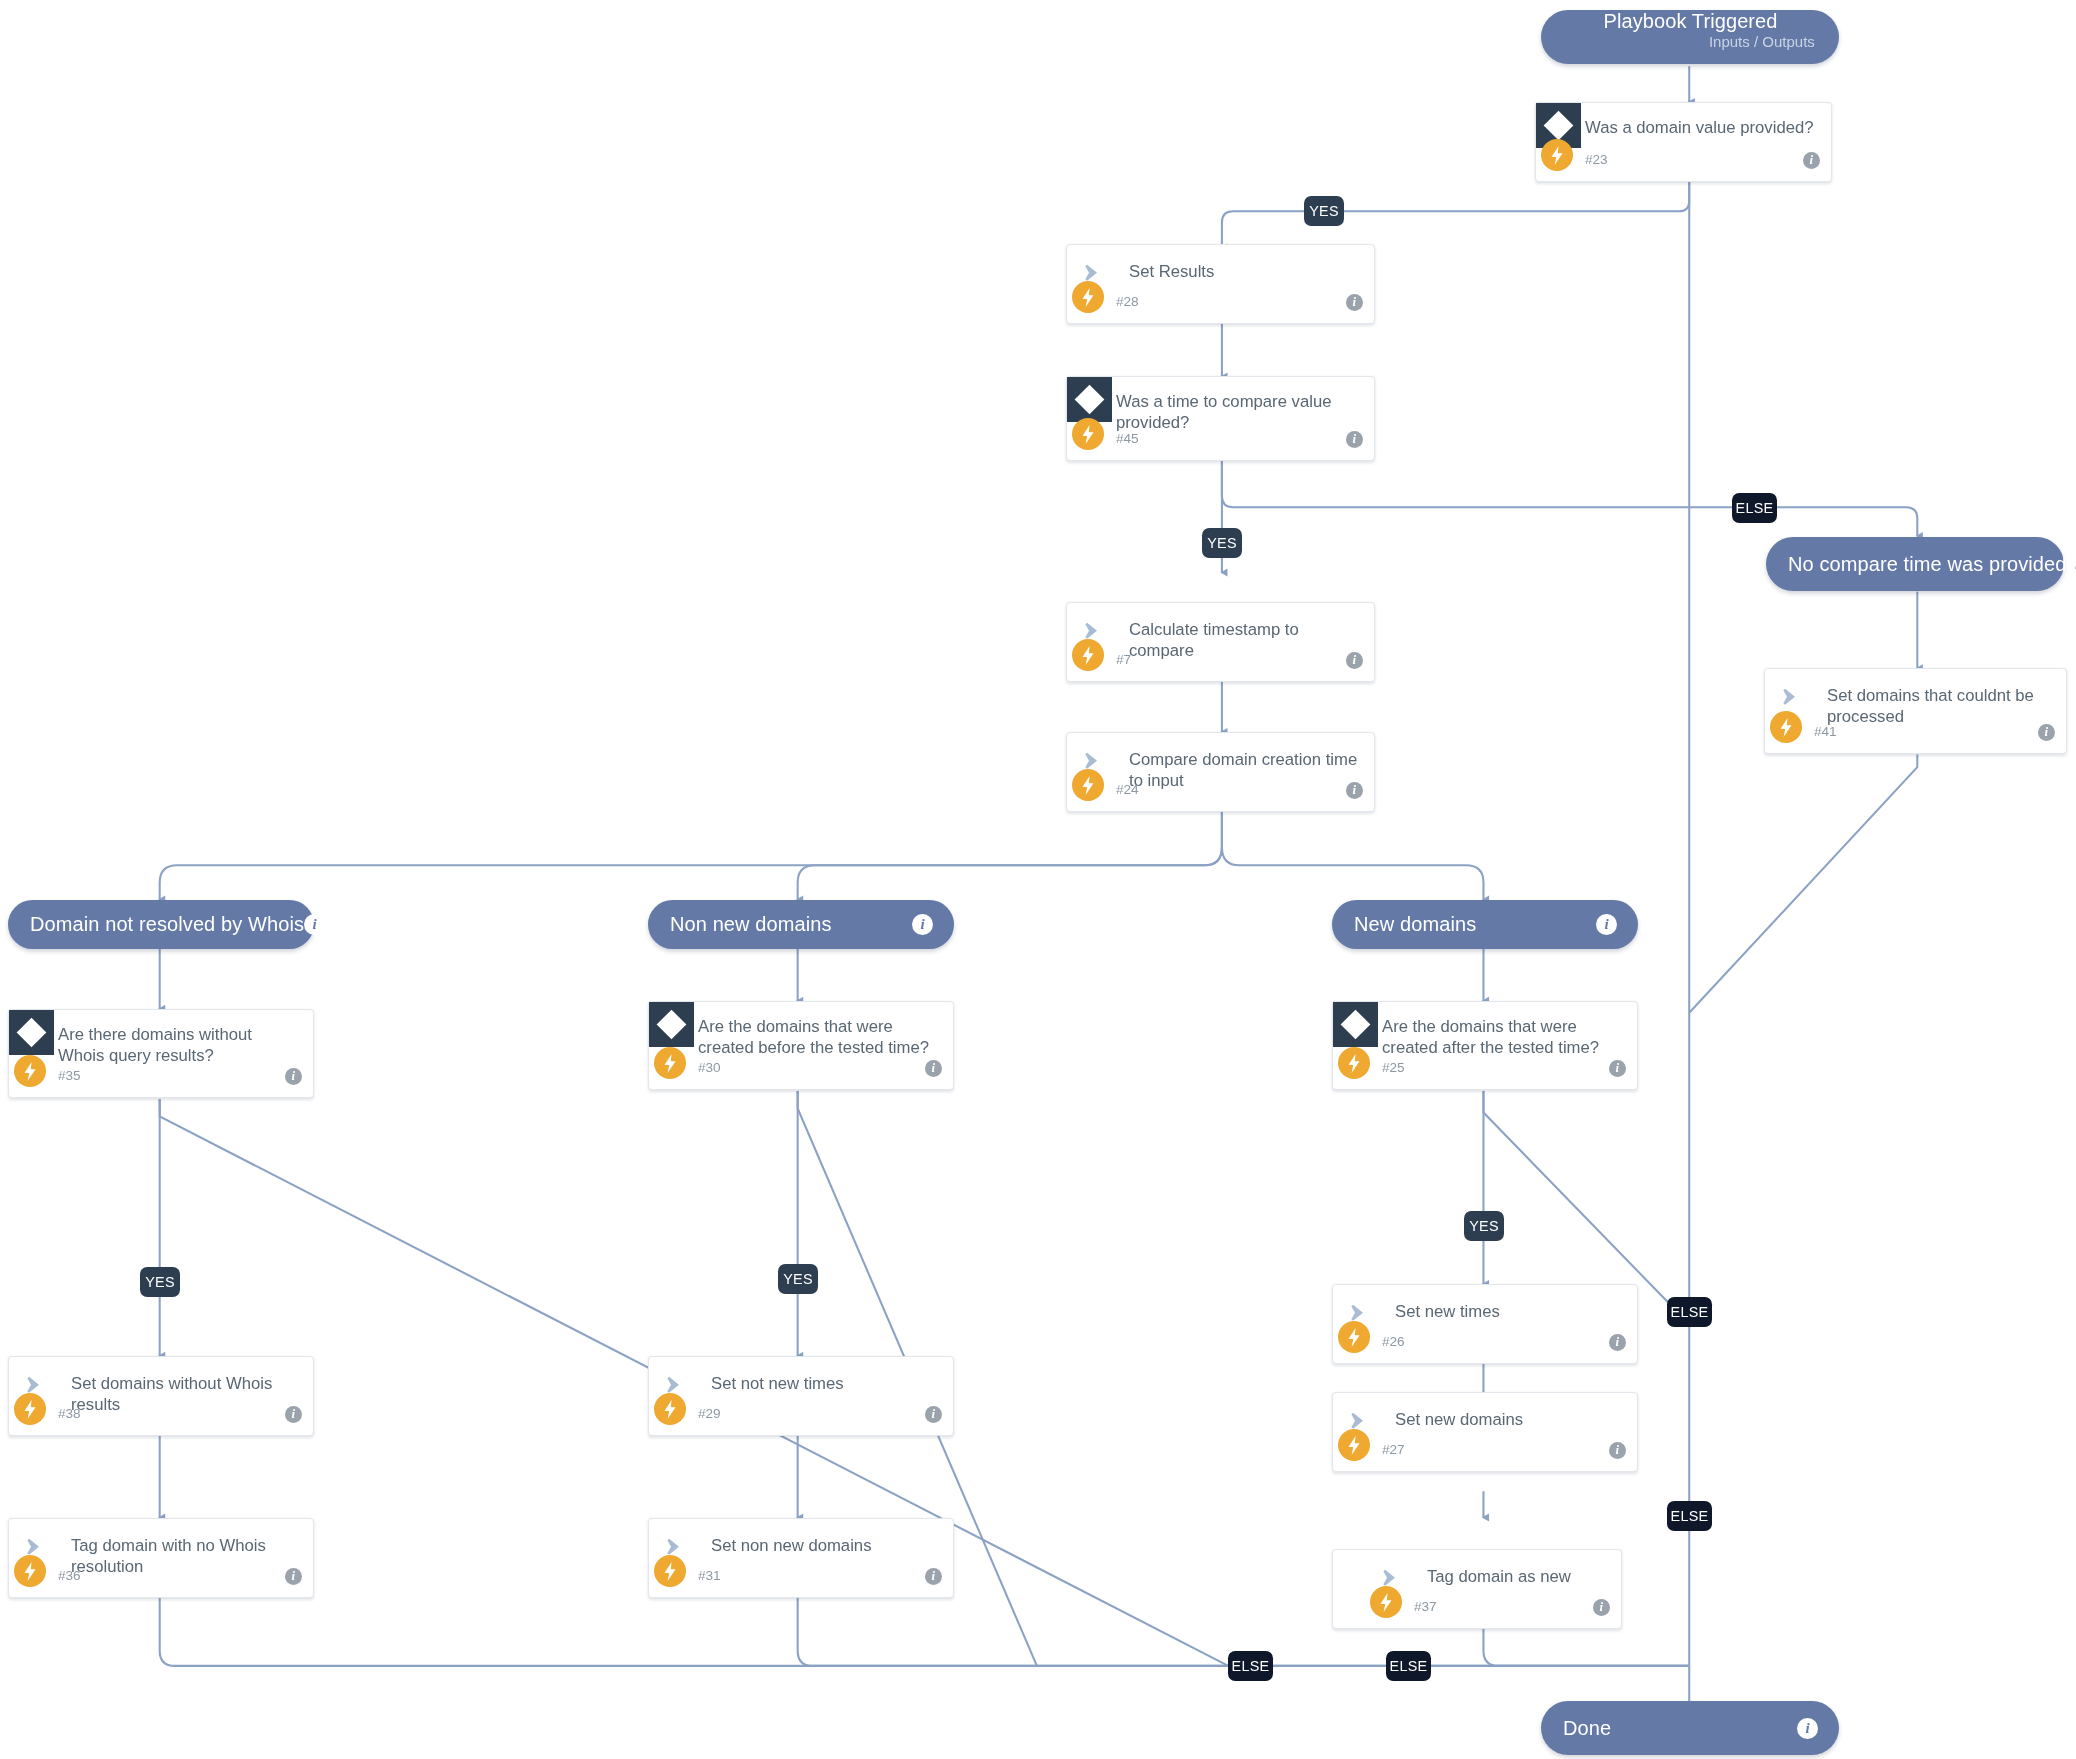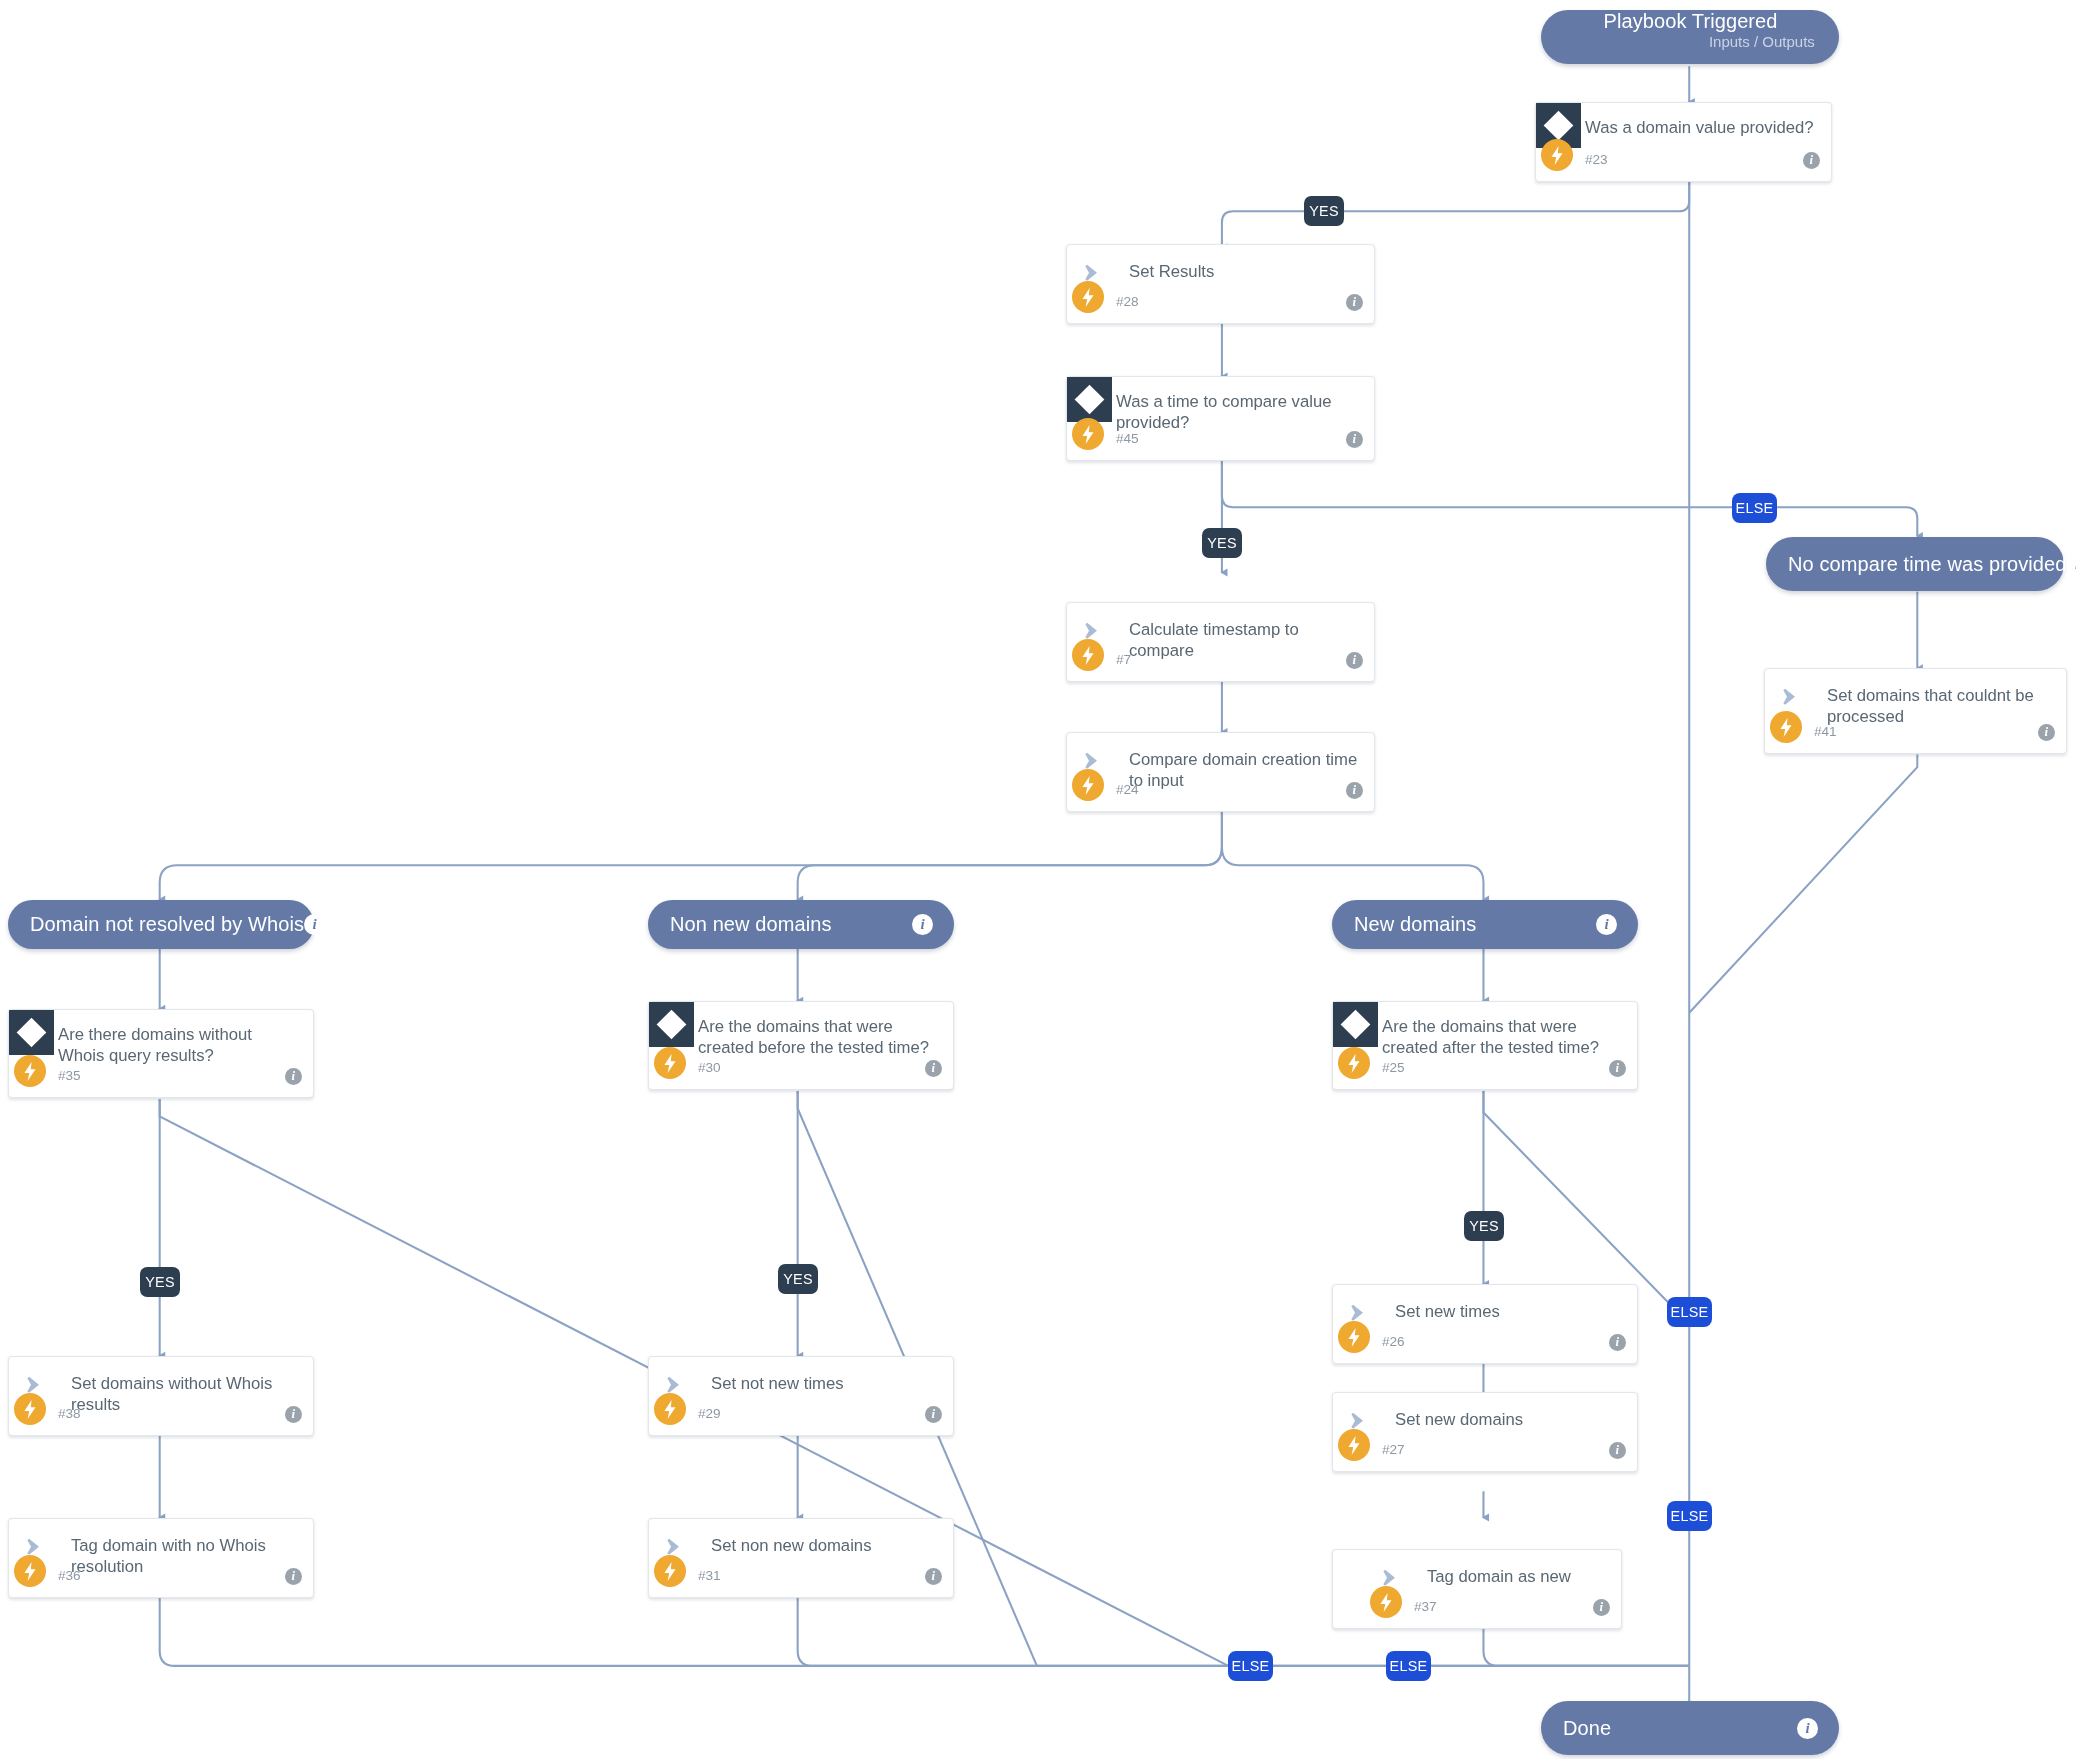--- a/index.html
+++ b/index.html
@@ -112,21 +112,21 @@
 
   
   .badge{
     position:absolute;
     border-radius:7.2px;
     display:flex;align-items:center;justify-content:center;
     color:#ffffff;font-size:14.4px;letter-spacing:0.3px;
     box-sizing:border-box;
   }
   .badge.yes{background:#2d3e50;}
-  .badge.els{background:#1d4ed8;border-radius:8px;}
+  .badge.els{background:#0f172a;}
 </style>
 </head>
 <body>
 
 <div id="canvas">
 
   <svg id="edges" viewBox="0 0 2604 2207" xmlns="http://www.w3.org/2000/svg">
     <defs>
       <marker id="arw" markerWidth="12" markerHeight="12" refX="6" refY="9" orient="auto" markerUnits="userSpaceOnUse">
         <path d="M1,2 L11,2 L6,11 Z" fill="#8ba2c4"></path>

